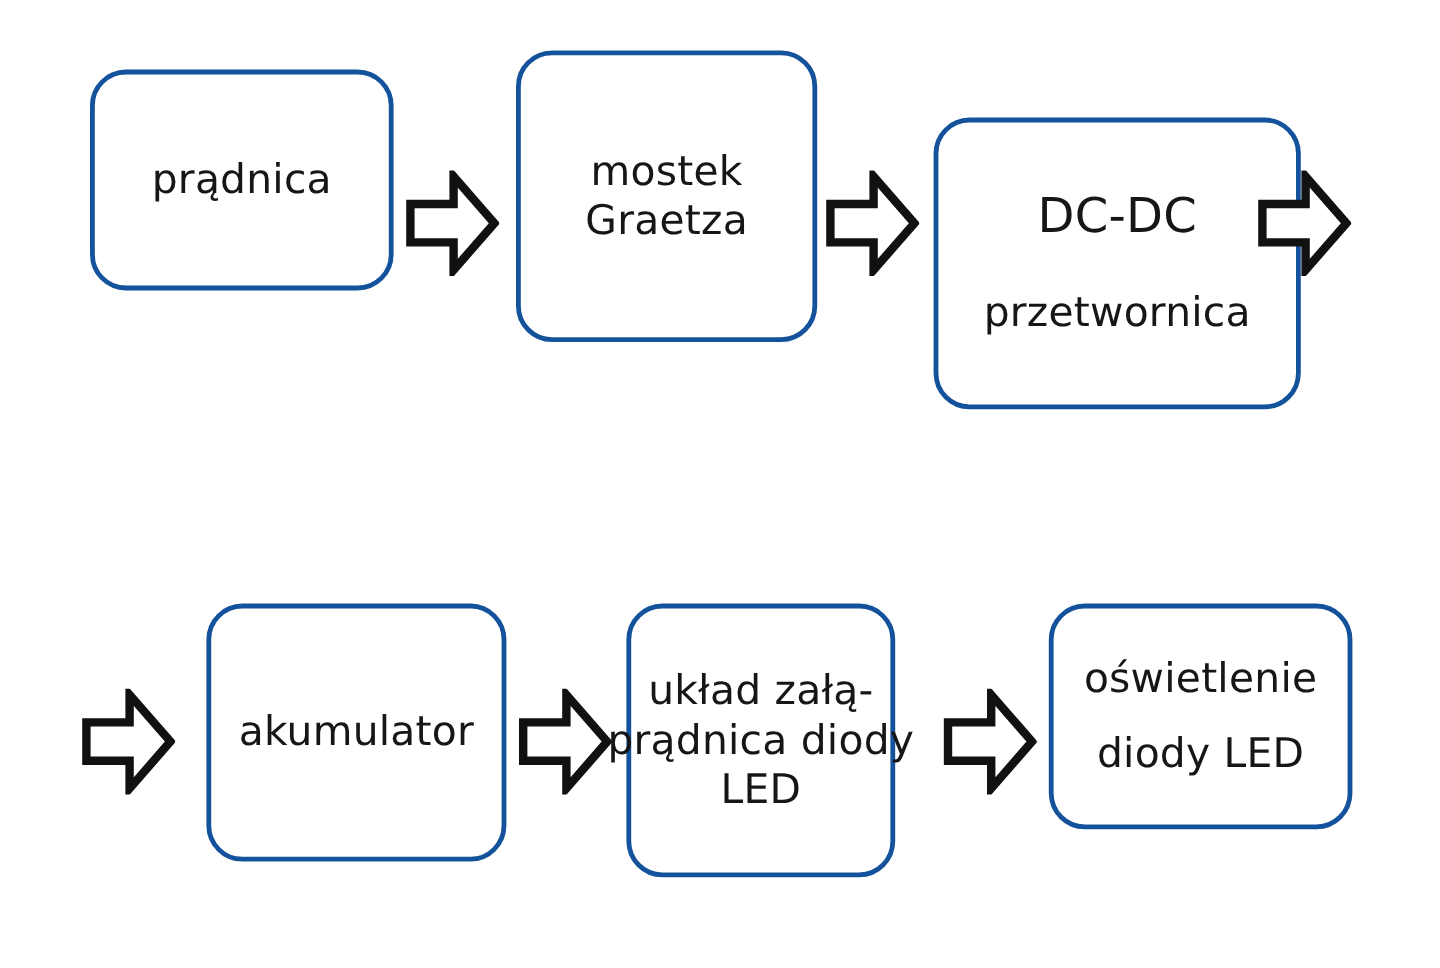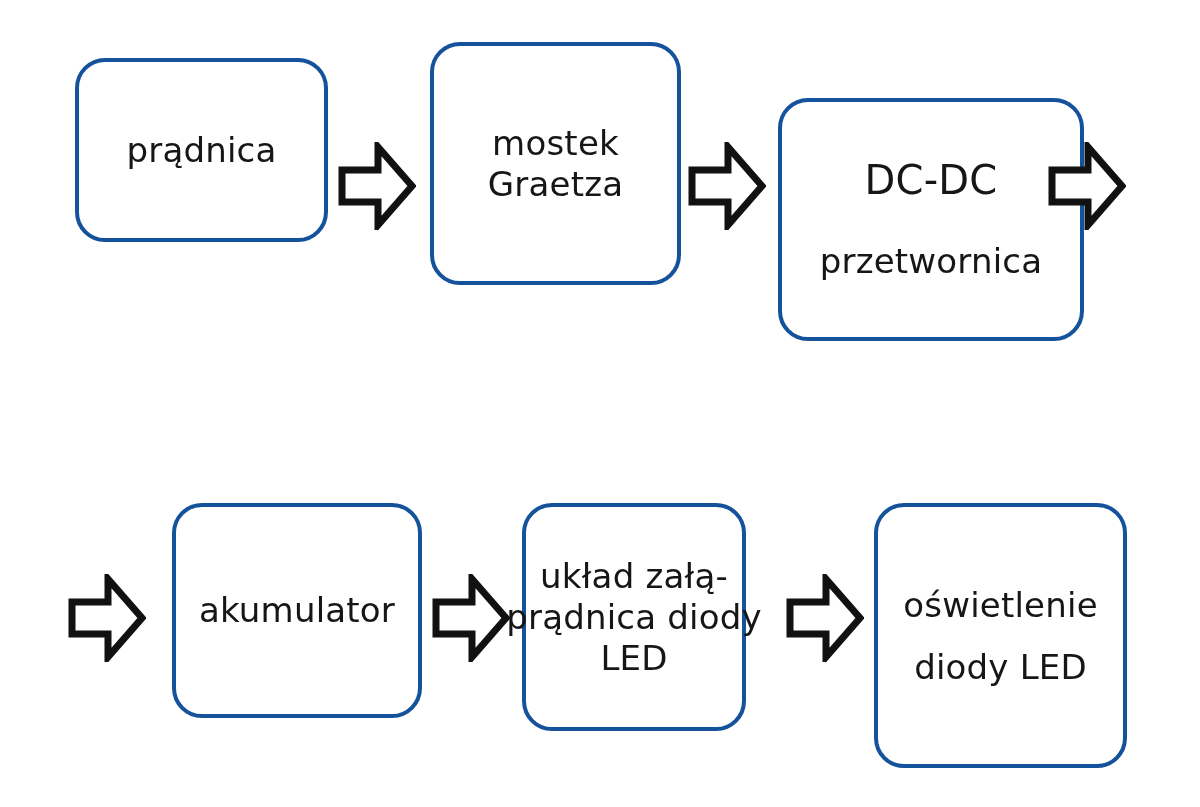--- a/index.html
+++ b/index.html
@@ -128,18 +128,18 @@
     <span class="line">prądnica diody</span>
     <span class="line">LED</span>
   </div>
 
   <div class="arrow" style="left:786px; top:574px; width:78px; height:88px;">
     <svg viewBox="0 0 78 88" preserveAspectRatio="none">
       <polygon points="4,28 40,28 40,5 74,44 40,83 40,60 4,60"></polygon>
     </svg>
   </div>
 
-  <div class="node loose" style="left:874px; top:503px; width:253px; height:265px;">
+  <div class="node loose" style="left:874px; top:503px; width:253px; height:188px;">
     <span class="line">oświetlenie</span>
     <span class="line">diody LED</span>
   </div>
 
 </div>
 
 </body></html>

